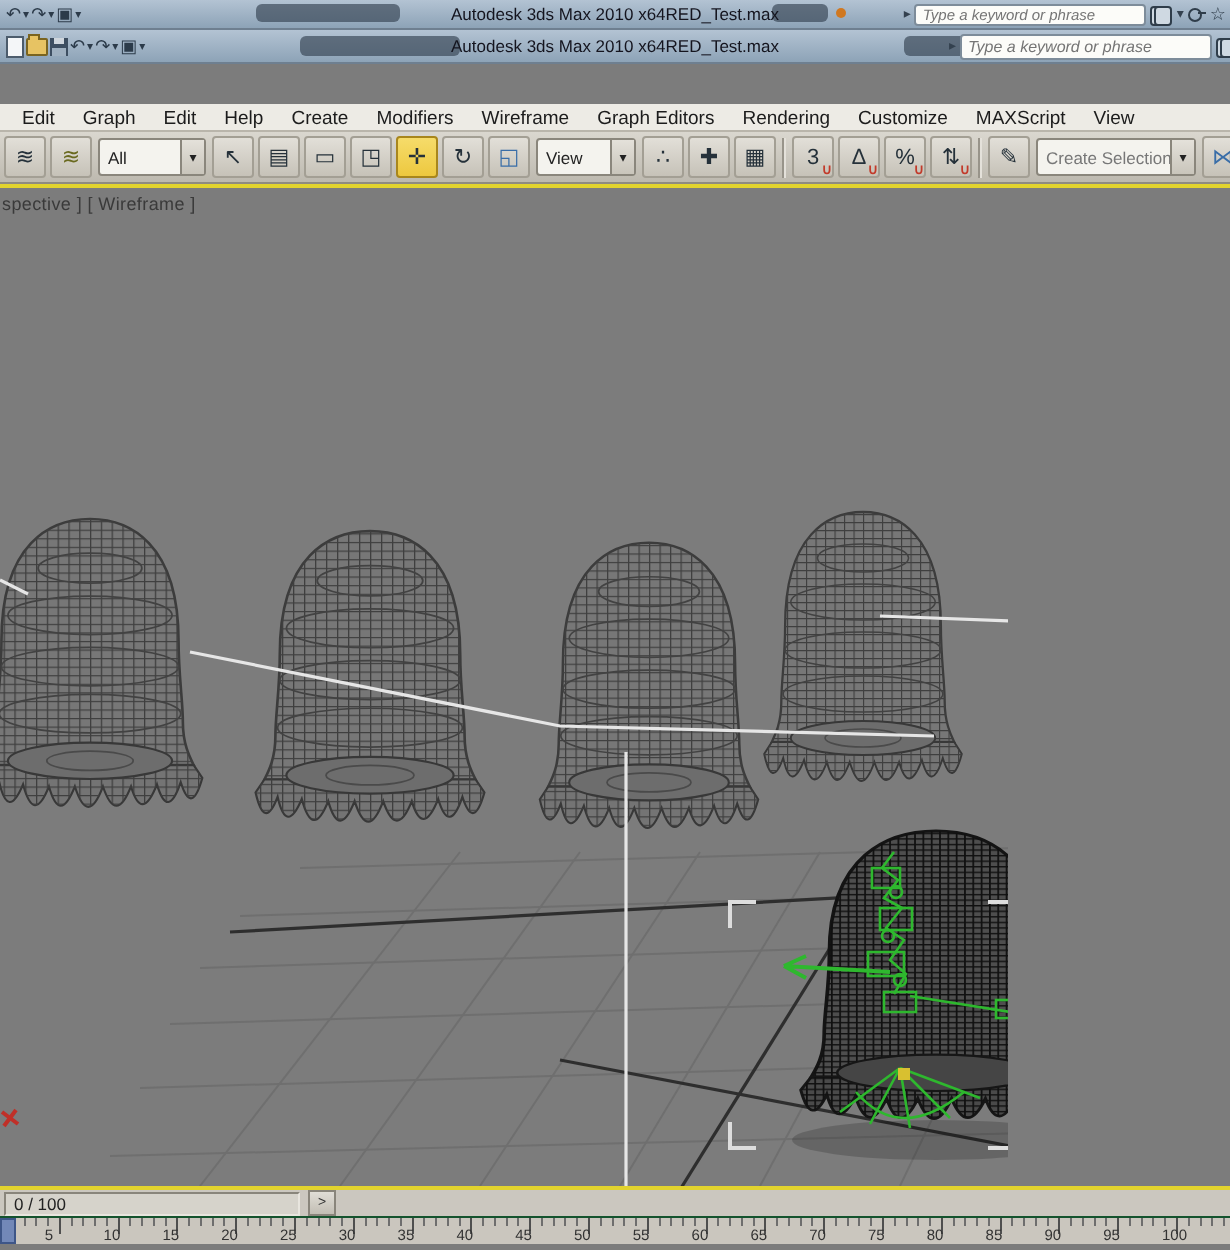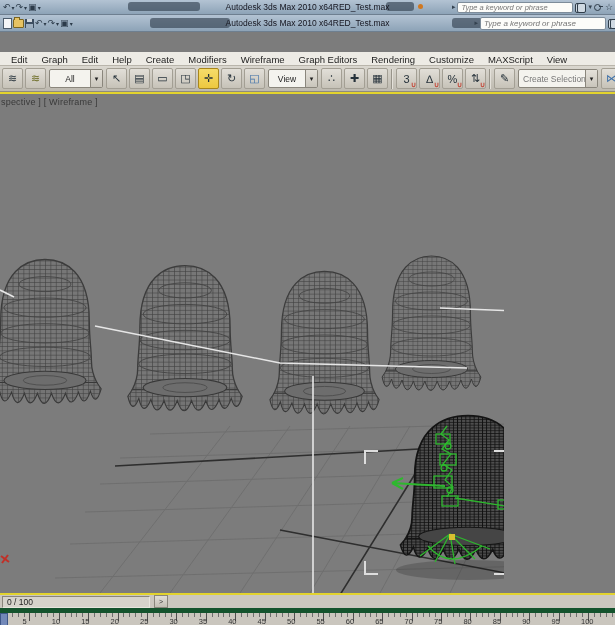--- a/index.html
+++ b/index.html
@@ -46,21 +46,21 @@
   .menubar span{padding:0 7px;cursor:default;}
   
   .toolbar{display:flex;align-items:center;height:25px;
         background:linear-gradient(#dad7cf,#bdb9af);border-bottom:1px solid #8f8b81;padding:0 1px;}
   .tb{display:inline-flex;align-items:center;justify-content:center;width:19px;height:19px;
         margin:0 1px;border:1px solid #a39f94;border-radius:2px;
         background:linear-gradient(#e2dfd8,#c6c2b8);font-size:11px;color:#25313a;position:relative;flex:none;}
   .tb.hl{background:linear-gradient(#f6dc6a,#edc83f);border-color:#a8861c;}
   .tb .mag{position:absolute;right:0;bottom:-1px;font-size:7px;color:#c23a2a;font-weight:bold;}
   .dd{display:inline-flex;align-items:center;height:17px;margin:0 2px;border:1px solid #8a867c;
-        background:#f4f3ee;border-radius:2px;font-size:8.5px;color:#222;flex:none;text-align:center;}
+        background:#f4f3ee;border-radius:2px;font-size:8.5px;color:#222;flex:none;}
   .dd .val{padding:0 4px;white-space:nowrap;overflow:hidden;}
   .dd .car{width:11px;height:100%;display:flex;align-items:center;justify-content:center;
         font-size:7px;background:linear-gradient(#e4e1da,#c9c5bb);border-left:1px solid #8a867c;}
   .sep{width:1px;height:20px;background:#98948a;border-right:1px solid #e4e1da;margin:0 2px;flex:none;}
   
   .ribbon-tabs{position:relative;display:flex;align-items:flex-end;height:16px;
         background:linear-gradient(#979染797,#7e7e7e);background:linear-gradient(#989898,#7d7d7d);
         font-size:9.5px;color:#1f1f1f;}
   .rtab{padding:1px 10px 2px;cursor:default;white-space:nowrap;}
   .rtab.active{background:linear-gradient(#e3e0d9,#cbc7bf);border:1px solid #8f8b81;border-bottom:none;
@@ -69,21 +69,21 @@
         border-radius:3px;background:linear-gradient(#ddd,#aaa);display:flex;align-items:center;justify-content:center;font-size:5px;color:#444;}
   .ribbon-sub{display:flex;align-items:center;height:12px;background:#686868;}
   .rsub{height:11px;display:flex;align-items:center;background:linear-gradient(#dcd9d2,#c4c0b8);
         border:1px solid #55534d;border-bottom:none;border-radius:2px 2px 0 0;
         font-size:9px;color:#222;padding:0 8px;margin-left:-3px;}
   .yline{height:2px;background:#e2d32e;}
   
   .viewport{position:relative;width:504px;height:499px;background:#7c7c7c;overflow:hidden;}
   .vp-label{position:absolute;left:1px;top:3px;font-size:9px;color:#3a3a3a;letter-spacing:.2px;}
   
-  .timeslider{display:flex;align-items:center;height:13px;background:#cbc7bf;border-bottom:5px solid #14532d;}
+  .timeslider{display:flex;align-items:center;height:13px;background:#cbc7bf;border-bottom:1px solid #14532d;}
   .frame-field{width:138px;height:10px;margin-left:2px;background:#d6d3cb;
         border:1px solid #89857b;border-right-color:#e8e5de;border-bottom-color:#e8e5de;
         font-size:8.5px;color:#222;padding:0 4px;display:flex;align-items:center;}
   .next-btn{width:12px;height:11px;margin-left:4px;border:1px solid #89857b;background:linear-gradient(#e0ddd6,#c2beb4);
         font-size:7px;color:#333;display:flex;align-items:center;justify-content:center;}
   .trackbar{position:relative;height:13px;background:#cac6be;
      background-image:
        repeating-linear-gradient(90deg,#4f4f4f 0 1px,transparent 1px 29.4px),
        repeating-linear-gradient(90deg,#6e6e6e 0 1px,transparent 1px 5.88px);
      background-size:100% 8px,100% 4px;background-repeat:no-repeat;}

